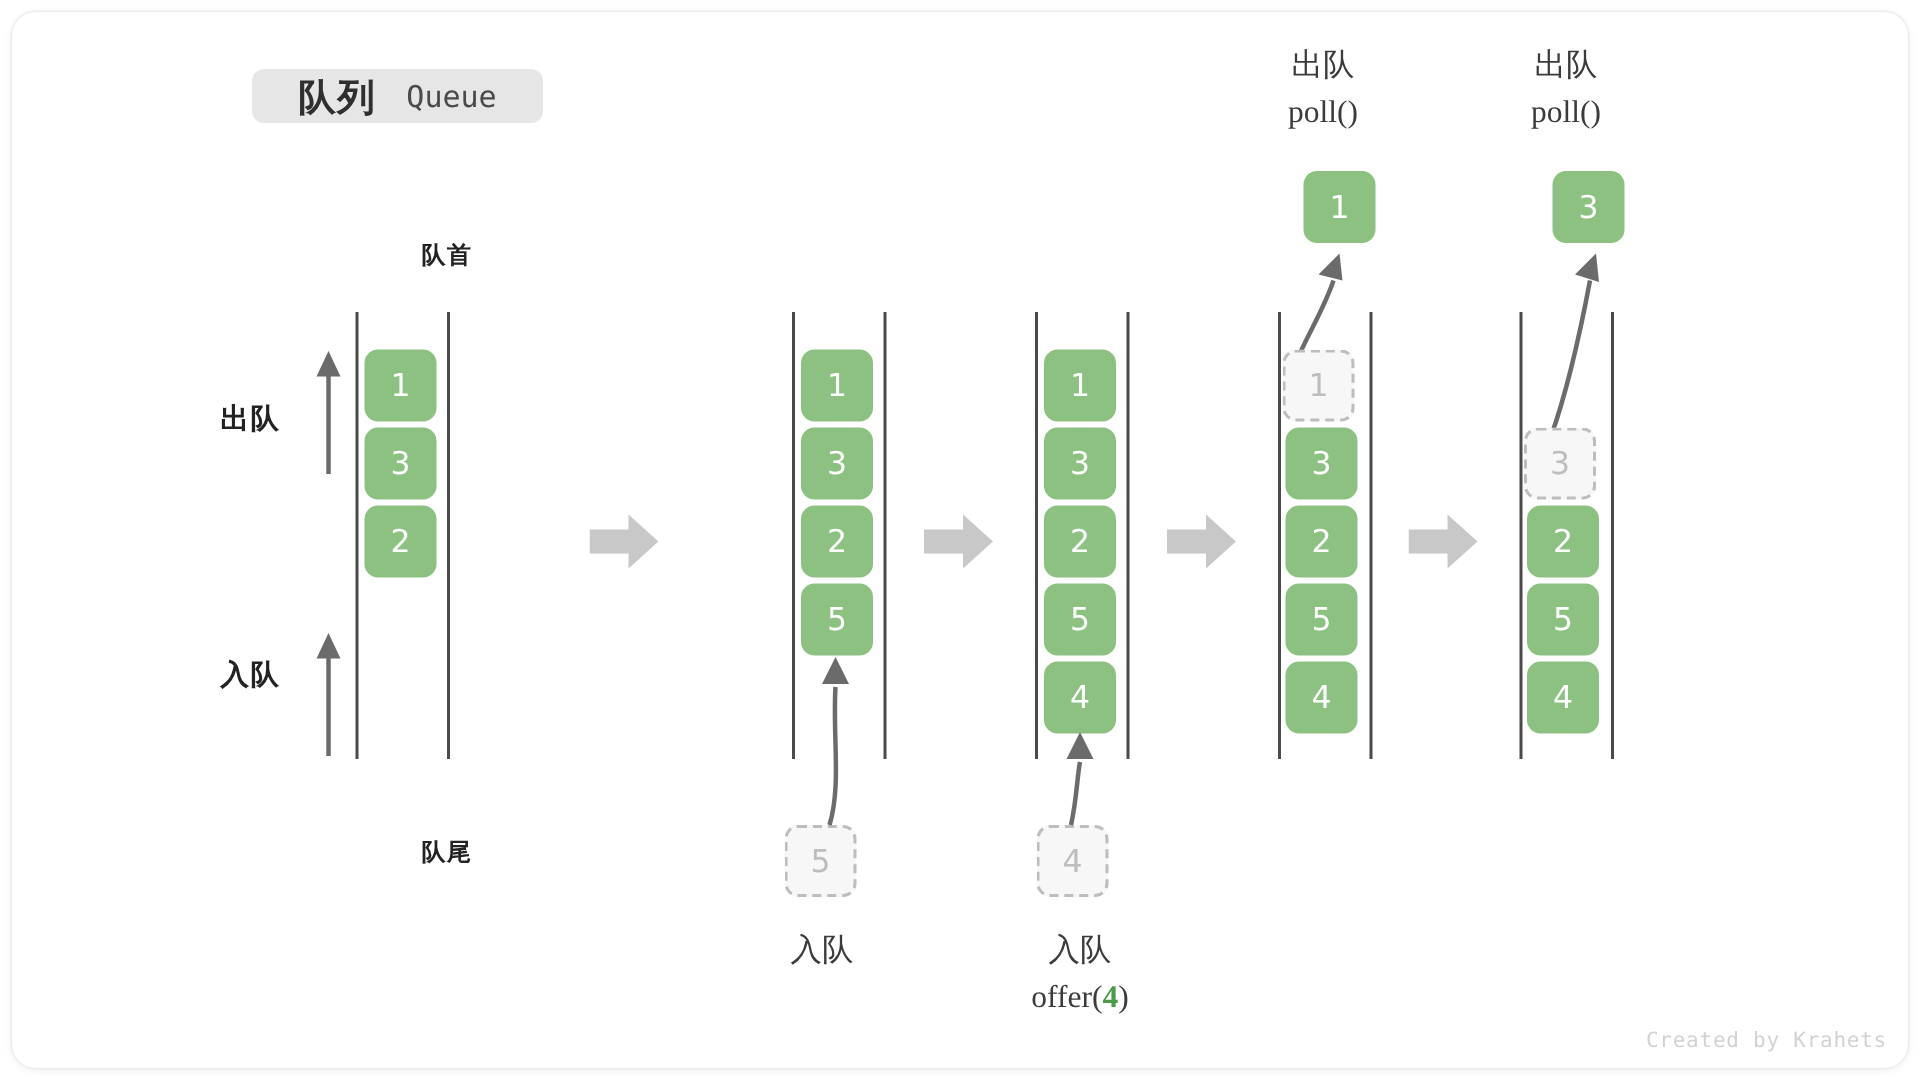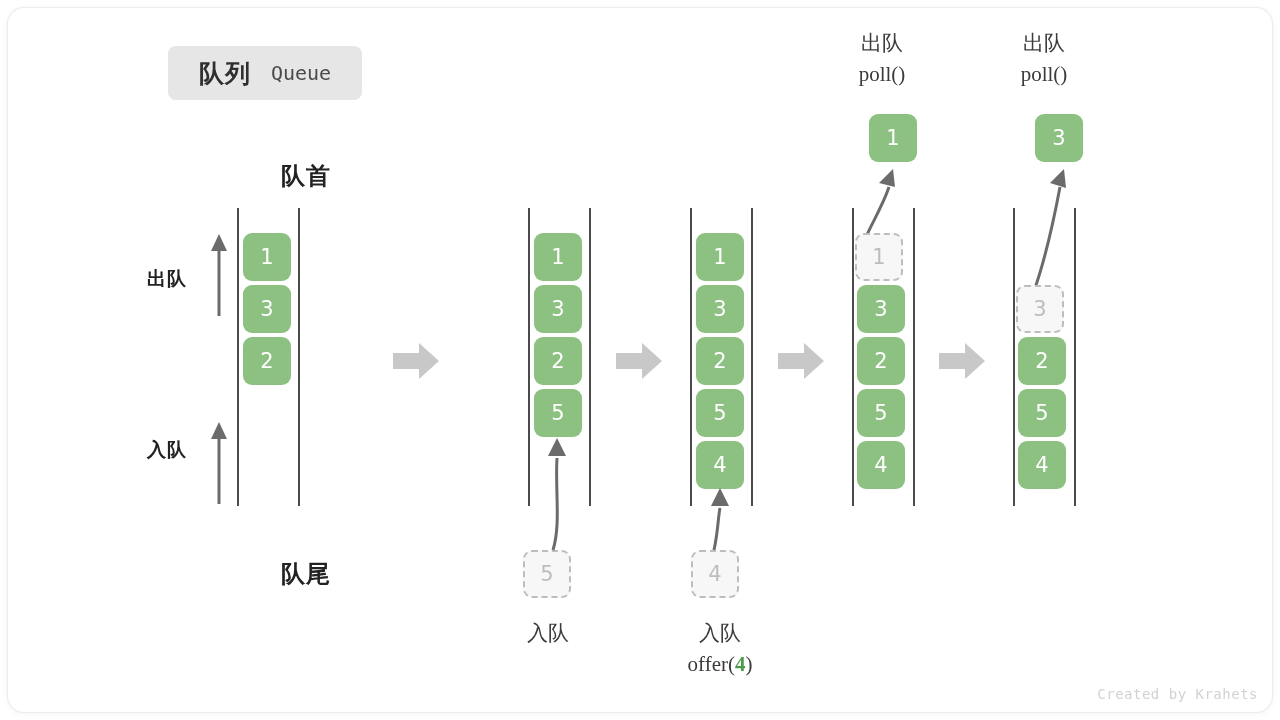--- a/index.html
+++ b/index.html
@@ -28,21 +28,21 @@
     box-shadow: 0 0 0 1px #ececec, 0 1px 6px rgba(0,0,0,0.07);
     box-sizing: border-box;
   }
 
   
   .title-badge {
     position: absolute;
     left: 168px;
     top: 46px;
     width: 194px;
-    height: 54px;
+    height: 36px;
     background: #e6e6e6;
     border-radius: 8px;
     display: flex;
     align-items: center;
     justify-content: center;
     gap: 20px;
   }
   .title-cn {
     font-size: 25px;
     font-weight: bold;
@@ -52,21 +52,21 @@
   }
   .title-en {
     font-size: 20px;
     color: #4a4a4a;
     font-family: "DejaVu Sans Mono", "Liberation Mono", monospace;
   }
 
   
   .hdr-label {
     position: absolute;
-    font-size: 24px;
+    font-size: 16px;
     font-weight: bold;
     color: #222222;
     font-family: "DejaVu Sans", "Liberation Sans", sans-serif;
     white-space: nowrap;
     letter-spacing: 1px;
     padding-left: 43px;
   }
   .side-label {
     position: absolute;
     font-size: 19px;

